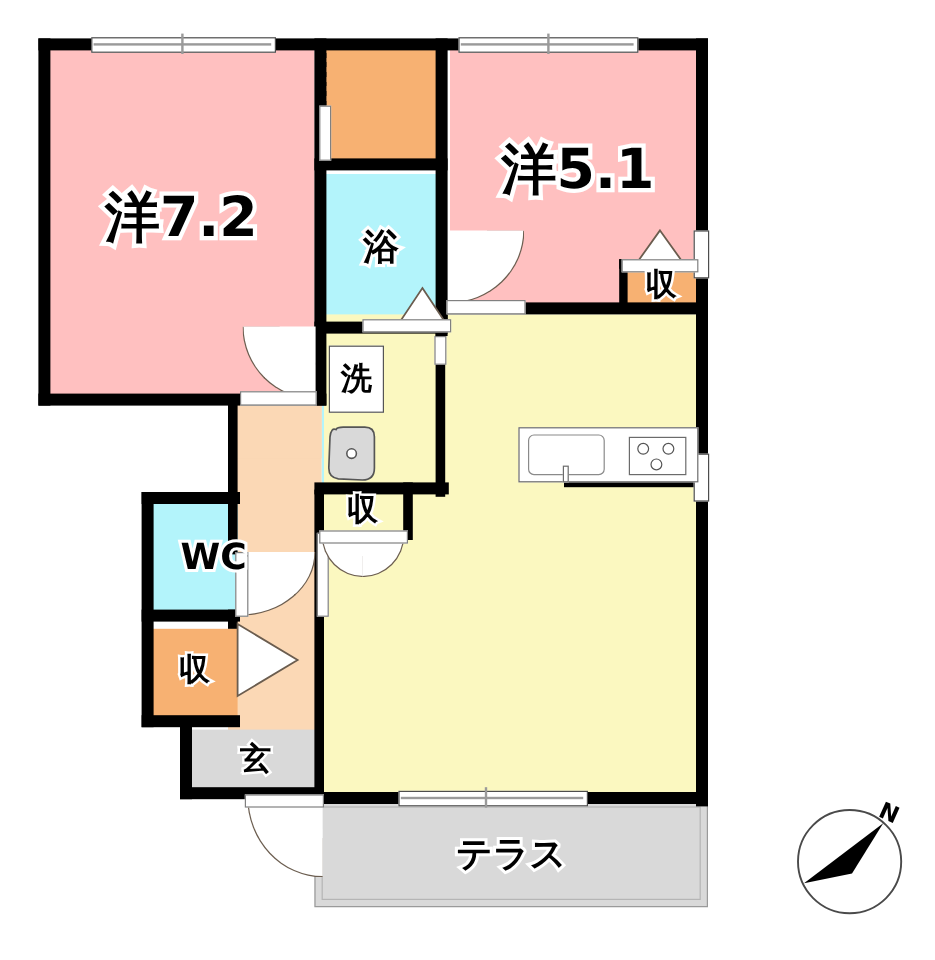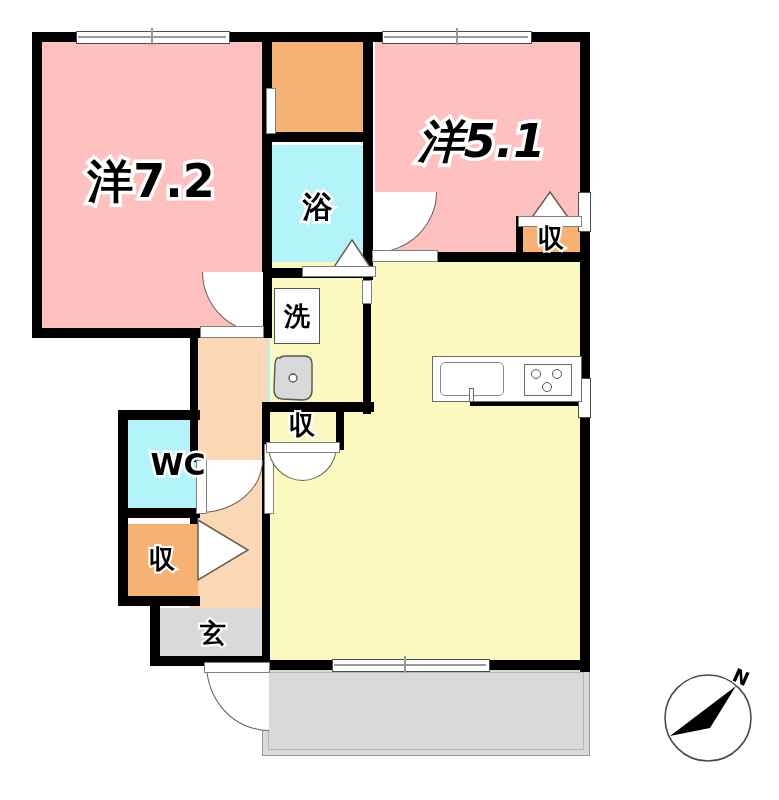--- a/index.html
+++ b/index.html
@@ -188,38 +188,39 @@
 
   <svg style="position:absolute;left:272px;top:352px;" width="44" height="50">
     <path d="M8,6 Q4,4 3,12 L2,38 Q2,46 10,47 L30,48 Q40,48 40,38 L40,12 Q40,4 32,4 L14,4 Q9,4 8,6 Z" fill="#d9d9d9" stroke="#555" stroke-width="1.4"></path>
     <circle cx="21" cy="26" r="4" fill="#fff" stroke="#555" stroke-width="1.3"></circle>
   </svg>
 
   <div class="abs" style="left:274px;top:288px;width:46px;height:56px;background:#fff;border:1px solid #555;"></div>
 
   <div class="lbl big" style="left:40px;top:158px;width:222px;">洋7.2</div>
 
-  <div class="lbl big" style="left:375px;top:118px;width:213px;font-style:italic;">洋5.1</div>
+  <div class="lbl big" style="left:375px;top:118px;width:213px;">洋5.1</div>
 
 
 
   <div class="lbl mid" style="left:270px;top:192px;width:95px;">浴</div>
 
   <div class="lbl sm plain" style="left:274px;top:303px;width:46px;">洗</div>
 
   <div class="lbl mid" style="left:142px;top:450px;width:72px;">WC</div>
 
   <div class="lbl sm" style="left:268px;top:412px;width:68px;">収</div>
 
   <div class="lbl sm" style="left:126px;top:546px;width:72px;">収</div>
 
   <div class="lbl sm" style="left:522px;top:225px;width:58px;">収</div>
 
   <div class="lbl sm" style="left:158px;top:620px;width:110px;">玄</div>
 
+  <div class="lbl mid" style="left:262px;top:698px;width:328px;">テラス</div>
 
   <svg id="compass" style="left:652px;top:662px;" width="112" height="112" viewBox="0 0 112 112">
     <circle cx="56" cy="56" r="43" fill="#ffffff" stroke="#4a4a4a" stroke-width="1.6"></circle>
     <polygon points="84,24 58,66 18,74" fill="#000000"></polygon>
     <g transform="translate(79,18) rotate(24)">
       <text x="0" y="0" font-family="DejaVu Sans, Liberation Sans, sans-serif" font-size="19" font-weight="bold" fill="#000">N</text>
     </g>
   </svg>
 
 </div>

